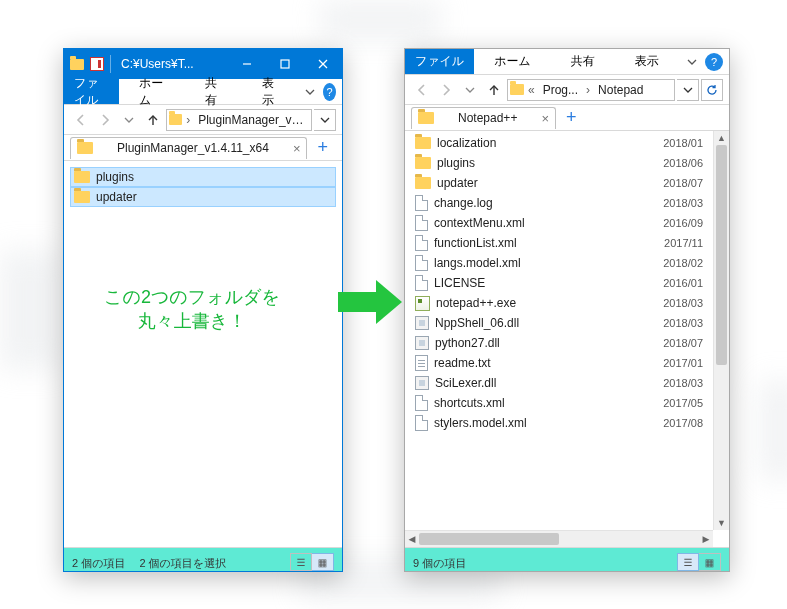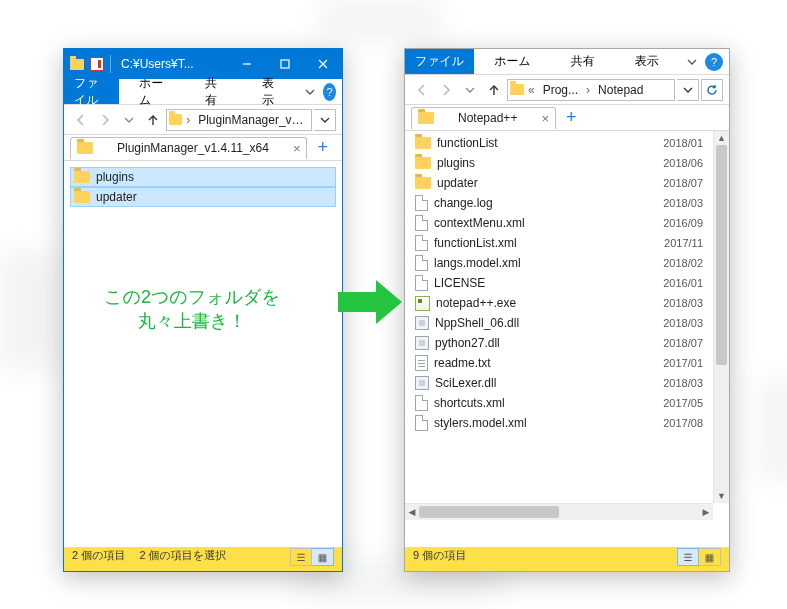--- a/index.html
+++ b/index.html
@@ -113,21 +113,21 @@
   .vscroll { position:absolute; right:0; top:0; bottom:17px; width:16px; background:#f0f0f0; border-left:1px solid #e3e3e3;}
   .vscroll .thumb{ position:absolute; left:2px; right:2px; top:14px; height:220px; background:#c8c8c8; border-radius:2px;}
   .vscroll .arr{ position:absolute; left:0; right:0; height:14px; display:flex; align-items:center; justify-content:center; color:#666; font-size:9px;}
   .vscroll .arr.up{top:0;} .vscroll .arr.dn{bottom:0;}
   .hscroll { position:absolute; left:0; right:16px; bottom:0; height:17px; background:#f0f0f0; border-top:1px solid #e3e3e3;}
   .hscroll .thumb{ position:absolute; top:2px; bottom:2px; left:14px; width:140px; background:#c8c8c8; border-radius:2px;}
   .hscroll .arr{ position:absolute; top:0; bottom:0; width:14px; display:flex; align-items:center; justify-content:center; color:#666; font-size:9px;}
   .hscroll .arr.l{left:0;} .hscroll .arr.r{right:0;}
 
   
-  .statusbar { height:24px; border-top:1px solid var(--light-border); display:flex; align-items:flex-start; padding:0 8px; font-size:11px; color:#333; background:#fde047;margin-top:27px;}
+  .statusbar { height:24px; border-top:1px solid var(--light-border); display:flex; align-items:flex-end; padding:0 8px; font-size:11px; color:#333; background:#5eead4;}
   .statusbar .seg{ padding-right:14px;}
   .statusbar .spacer{flex:1;}
   .view-toggle { display:flex; gap:0;}
   .vt-btn { width:22px; height:18px; border:1px solid #bfbfbf; display:flex; align-items:center; justify-content:center; font-size:10px; color:#555;}
   .vt-btn.active{ background:#d7e8f9; border-color:#7fb7e6;}
   .vt-btn + .vt-btn{ border-left:none;}
 
   
   .annot { position:absolute; top:285px; left:92px; width:200px; color:#18b73b; font-size:18px; line-height:1.35; text-align:center; font-weight:500;}
   .arrow { position:absolute; top:280px; left:338px; width:66px; height:44px; }
@@ -316,21 +316,21 @@
       <span class="close">×</span>
     </div>
     <div class="tab-plus">+</div>
   </div>
 
 
   <div class="list-area" id="right-list">
       <div style="position: absolute; inset: 0px 16px 17px 0px; overflow: hidden; padding-top: 2px;">
         <div class="file-row">
           <span class="ico-folder"></span>
-          <span class="name">functionList</span>
+          <span class="name">localization</span>
           <span class="date">2018/01</span>
         </div>
         <div class="file-row">
           <span class="ico-folder"></span>
           <span class="name">plugins</span>
           <span class="date">2018/06</span>
         </div>
         <div class="file-row">
           <span class="ico-folder"></span>
           <span class="name">updater</span>

